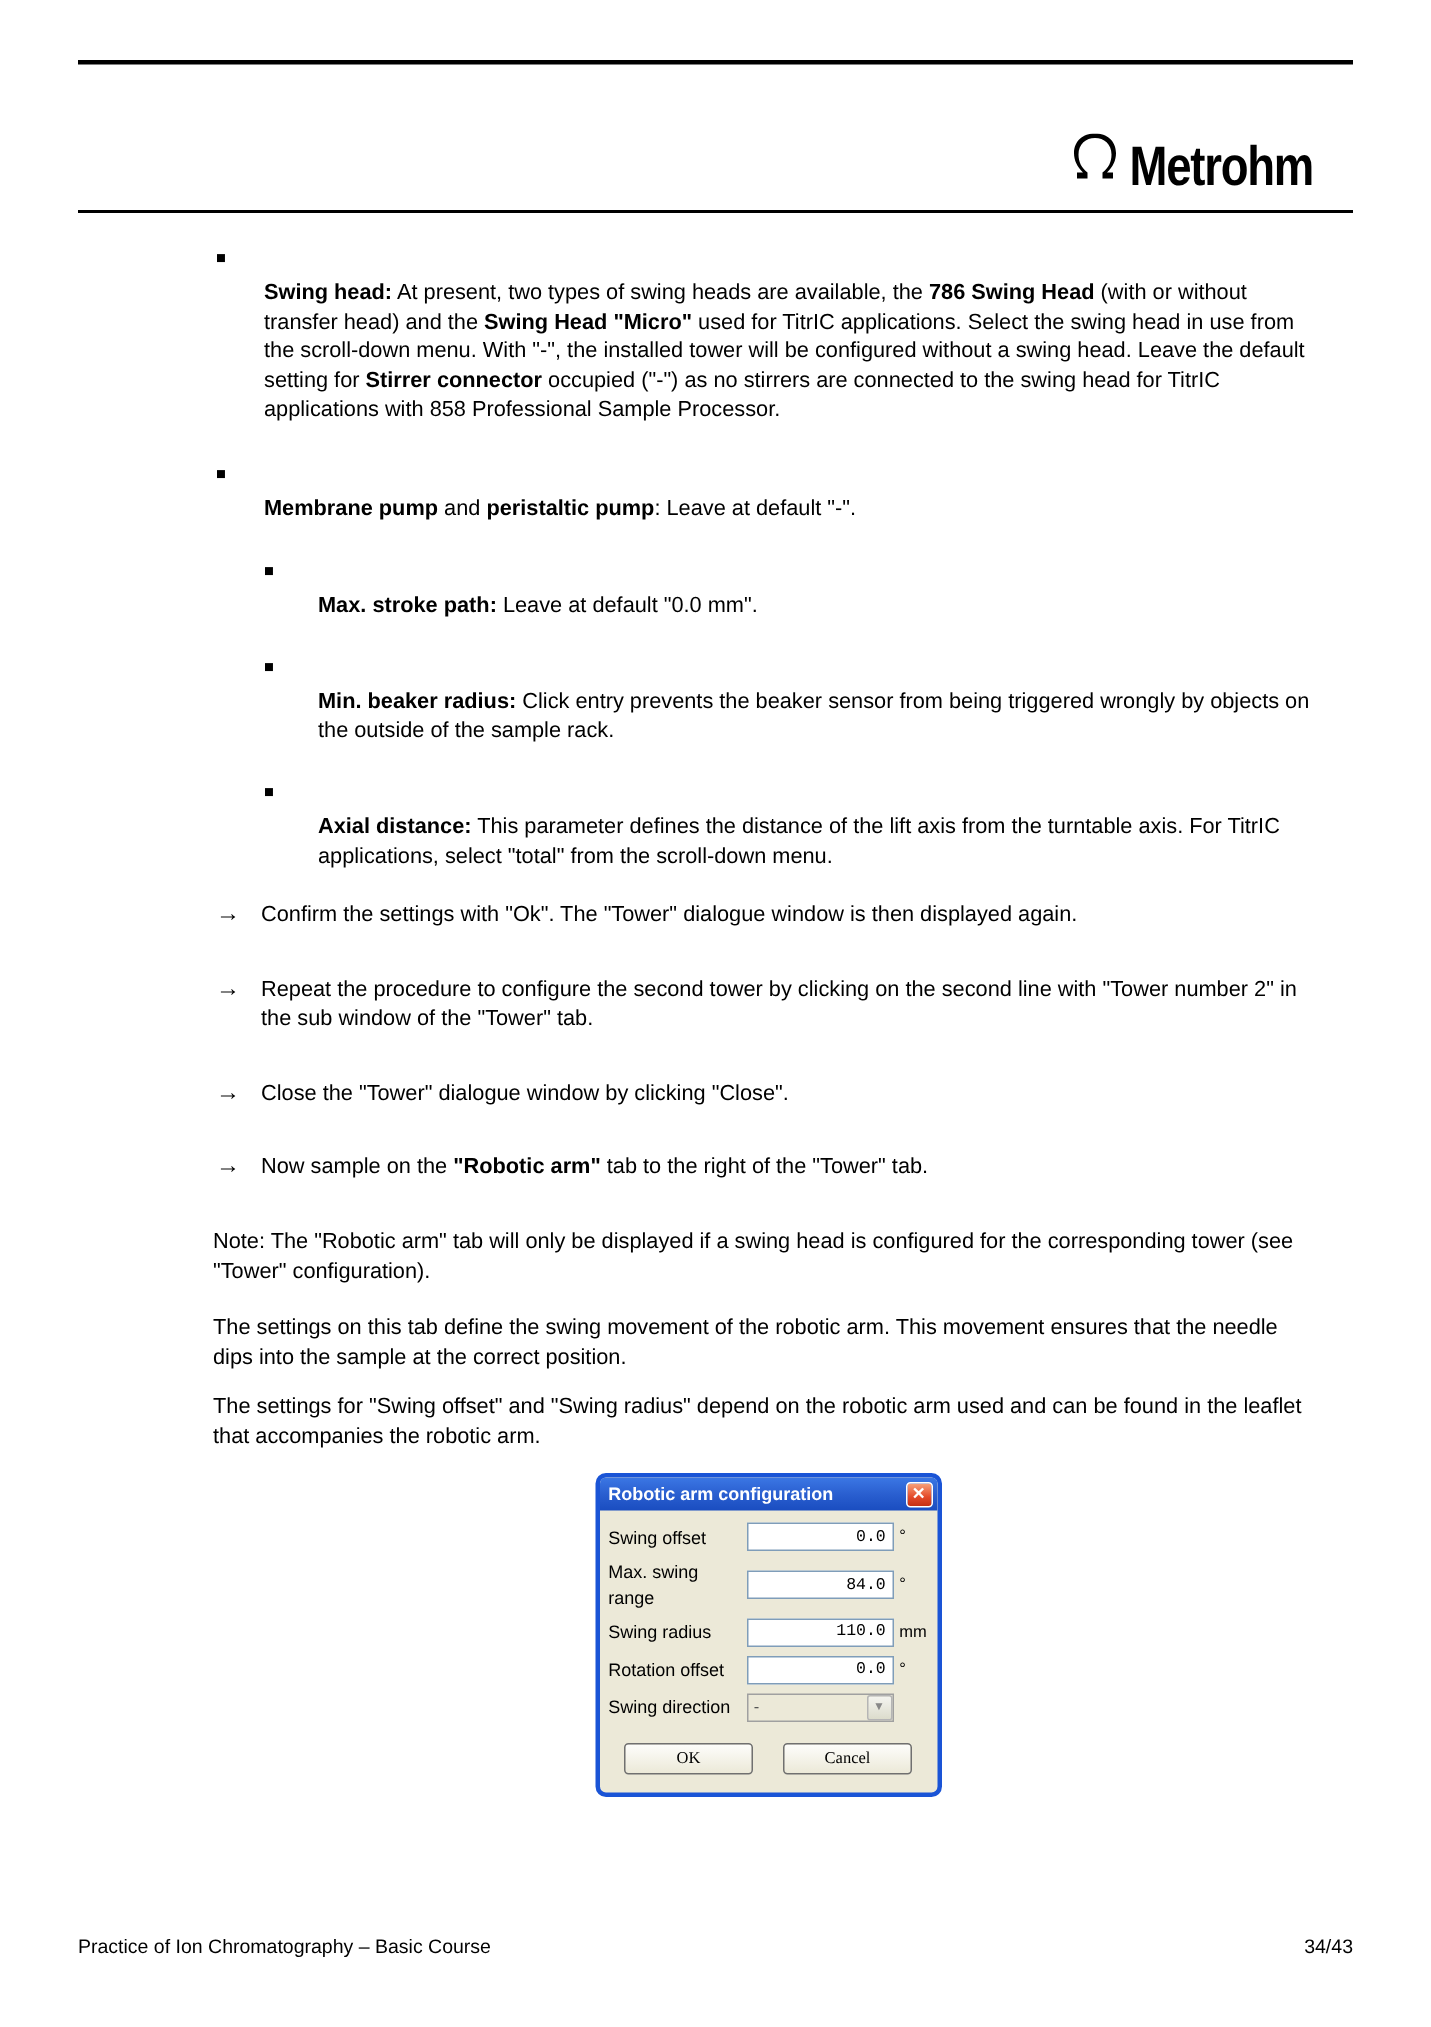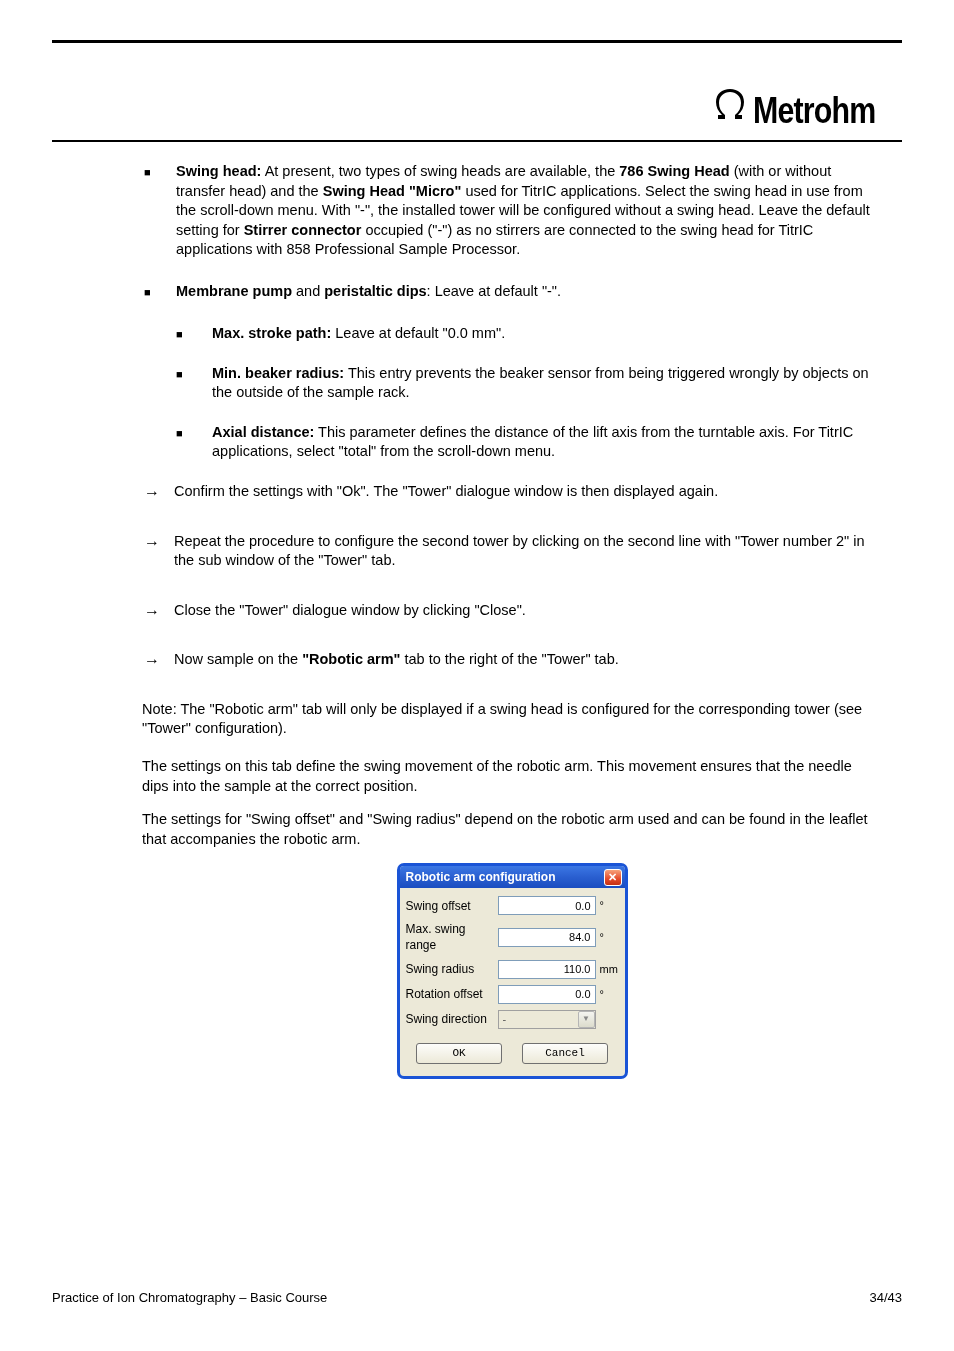--- a/index.html
+++ b/index.html
@@ -57,21 +57,21 @@
     margin-bottom: 22px;
   }
   .bullet-mark {
     width: 34px;
     flex: 0 0 34px;
     text-align: left;
     font-size: 11px;
     line-height: 20px;
     padding-left: 2px;
   }
-  .bullet-body { flex: 1; }
+  .bullet-body { flex: 1; margin-top: 24px; }
   .bold { font-weight: 700; }
   .sub-list {
     padding-left: 34px;
   }
   .sub-row {
     display: flex;
     align-items: flex-start;
     margin-bottom: 20px;
   }
   .sub-mark {
@@ -145,21 +145,21 @@
     color: #000;
   }
   .dlg-field {
     width: 98px;
     height: 19px;
     border: 1px solid #7f9db9;
     background: #fff;
     font-size: 11px;
     text-align: right;
     padding: 1px 4px;
-    font-family: Liberation Sans, sans-serif;
+    font-family: Liberation Mono, monospace;
   }
   .dlg-unit {
     width: 22px;
     padding-left: 4px;
     font-size: 11px;
   }
   .dlg-select-wrap {
     width: 98px;
     height: 19px;
     border: 1px solid #a0a0a0;
@@ -185,21 +185,21 @@
     gap: 20px;
     padding: 8px 0 8px 0;
   }
   .dlg-btn {
     width: 86px;
     height: 21px;
     border: 1px solid #707070;
     border-radius: 3px;
     background: linear-gradient(#fdfdfb,#ece9d8);
     font-size: 11px;
-    font-family: Liberation Mono, monospace;
+    font-family: Liberation Serif, serif;
     cursor: pointer;
   }
   .footer {
     position: absolute;
     bottom: 44px;
     left: 52px;
     right: 52px;
     display: flex;
     justify-content: space-between;
     font-size: 13px;
@@ -227,32 +227,32 @@
     <div class="bullet-row">
       <div class="bullet-mark">■</div>
       <div class="bullet-body">
         <span class="bold">Swing head:</span><span> At present, two types of swing heads are available, the </span><span class="bold">786 Swing Head</span><span> (with or without transfer head) and the </span><span class="bold">Swing Head "Micro"</span><span> used for TitrIC applications. Select the swing head in use from the scroll-down menu. With "-", the installed tower will be configured without a swing head. Leave the default setting for </span><span class="bold">Stirrer connector</span><span> occupied ("-") as no stirrers are connected to the swing head for TitrIC applications with 858 Professional Sample Processor.</span>
       </div>
     </div>
 
     <div class="bullet-row">
       <div class="bullet-mark">■</div>
       <div class="bullet-body">
-        <span class="bold">Membrane pump</span><span> and </span><span class="bold">peristaltic dips</span><span>: Leave at default "-".</span>
+        <span class="bold">Membrane pump</span><span> and </span><span class="bold">peristaltic pump</span><span>: Leave at default "-".</span>
       </div>
     </div>
 
     <div class="sub-list">
       <div class="sub-row">
         <div class="sub-mark">■</div>
         <div class="bullet-body"><span class="bold">Max. stroke path:</span><span> Leave at default "0.0 mm".</span></div>
       </div>
       <div class="sub-row">
         <div class="sub-mark">■</div>
-        <div class="bullet-body"><span class="bold">Min. beaker radius:</span><span> This entry prevents the beaker sensor from being triggered wrongly by objects on the outside of the sample rack.</span></div>
+        <div class="bullet-body"><span class="bold">Min. beaker radius:</span><span> Click entry prevents the beaker sensor from being triggered wrongly by objects on the outside of the sample rack.</span></div>
       </div>
       <div class="sub-row">
         <div class="sub-mark">■</div>
         <div class="bullet-body"><span class="bold">Axial distance:</span><span> This parameter defines the distance of the lift axis from the turntable axis. For TitrIC applications, select "total" from the scroll-down menu.</span></div>
       </div>
     </div>
 
     <div class="arrow-row">
       <div class="arrow-mark">→</div>
       <div class="arrow-body">Confirm the settings with "Ok". The "Tower" dialogue window is then displayed again.</div>

